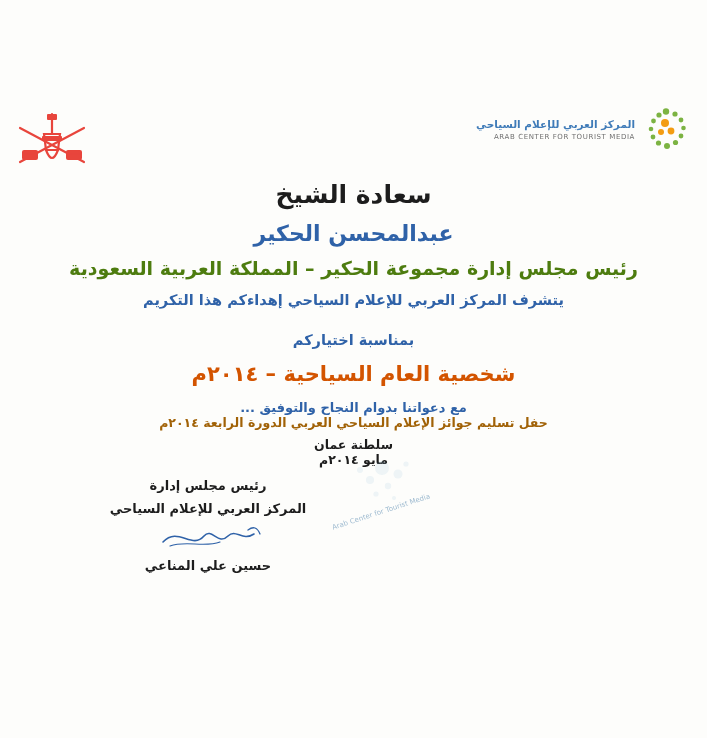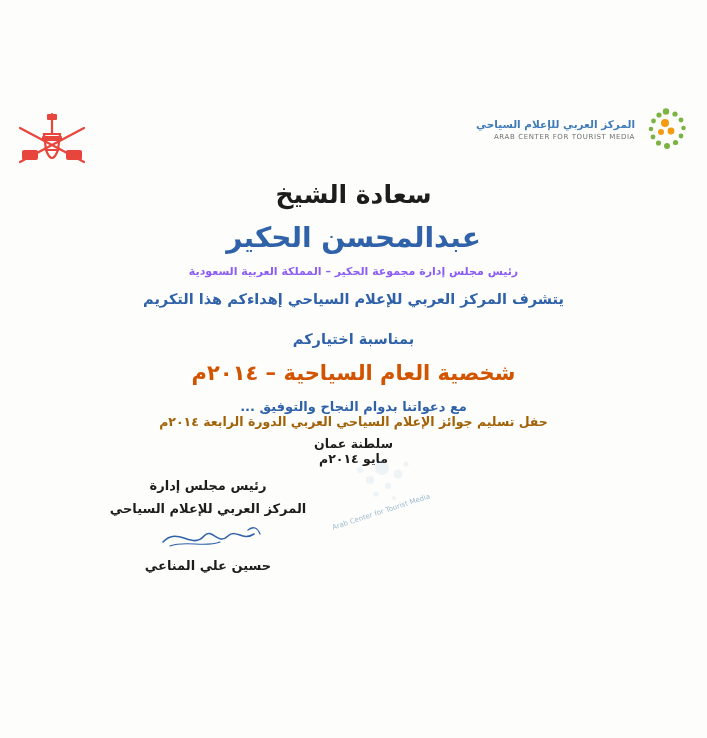--- a/index.html
+++ b/index.html
@@ -79,30 +79,30 @@
   }
 
   .l-salutation {
     font-size: 25px;
     font-weight: bold;
     color: #1d1d1d;
     margin-bottom: 12px;
     text-align: center;
   }
   .l-name {
-    font-size: 28px;
+    font-size: 22px;
     font-weight: bold;
     color: #2f62a8;
     margin-bottom: 11px;
     text-align: center;
   }
   .l-title {
-    font-size: 11px;
-    font-weight: bold;
-    color: #8b5cf6;
+    font-size: 19px;
+    font-weight: bold;
+    color: #4d7c0f;
     margin-bottom: 11px;
   }
   .l-patron {
     font-size: 12.5px;
     font-weight: bold;
     color: #1d1d1d;
     margin-bottom: 8px;
   }
   .l-body {
     font-size: 14.5px;

